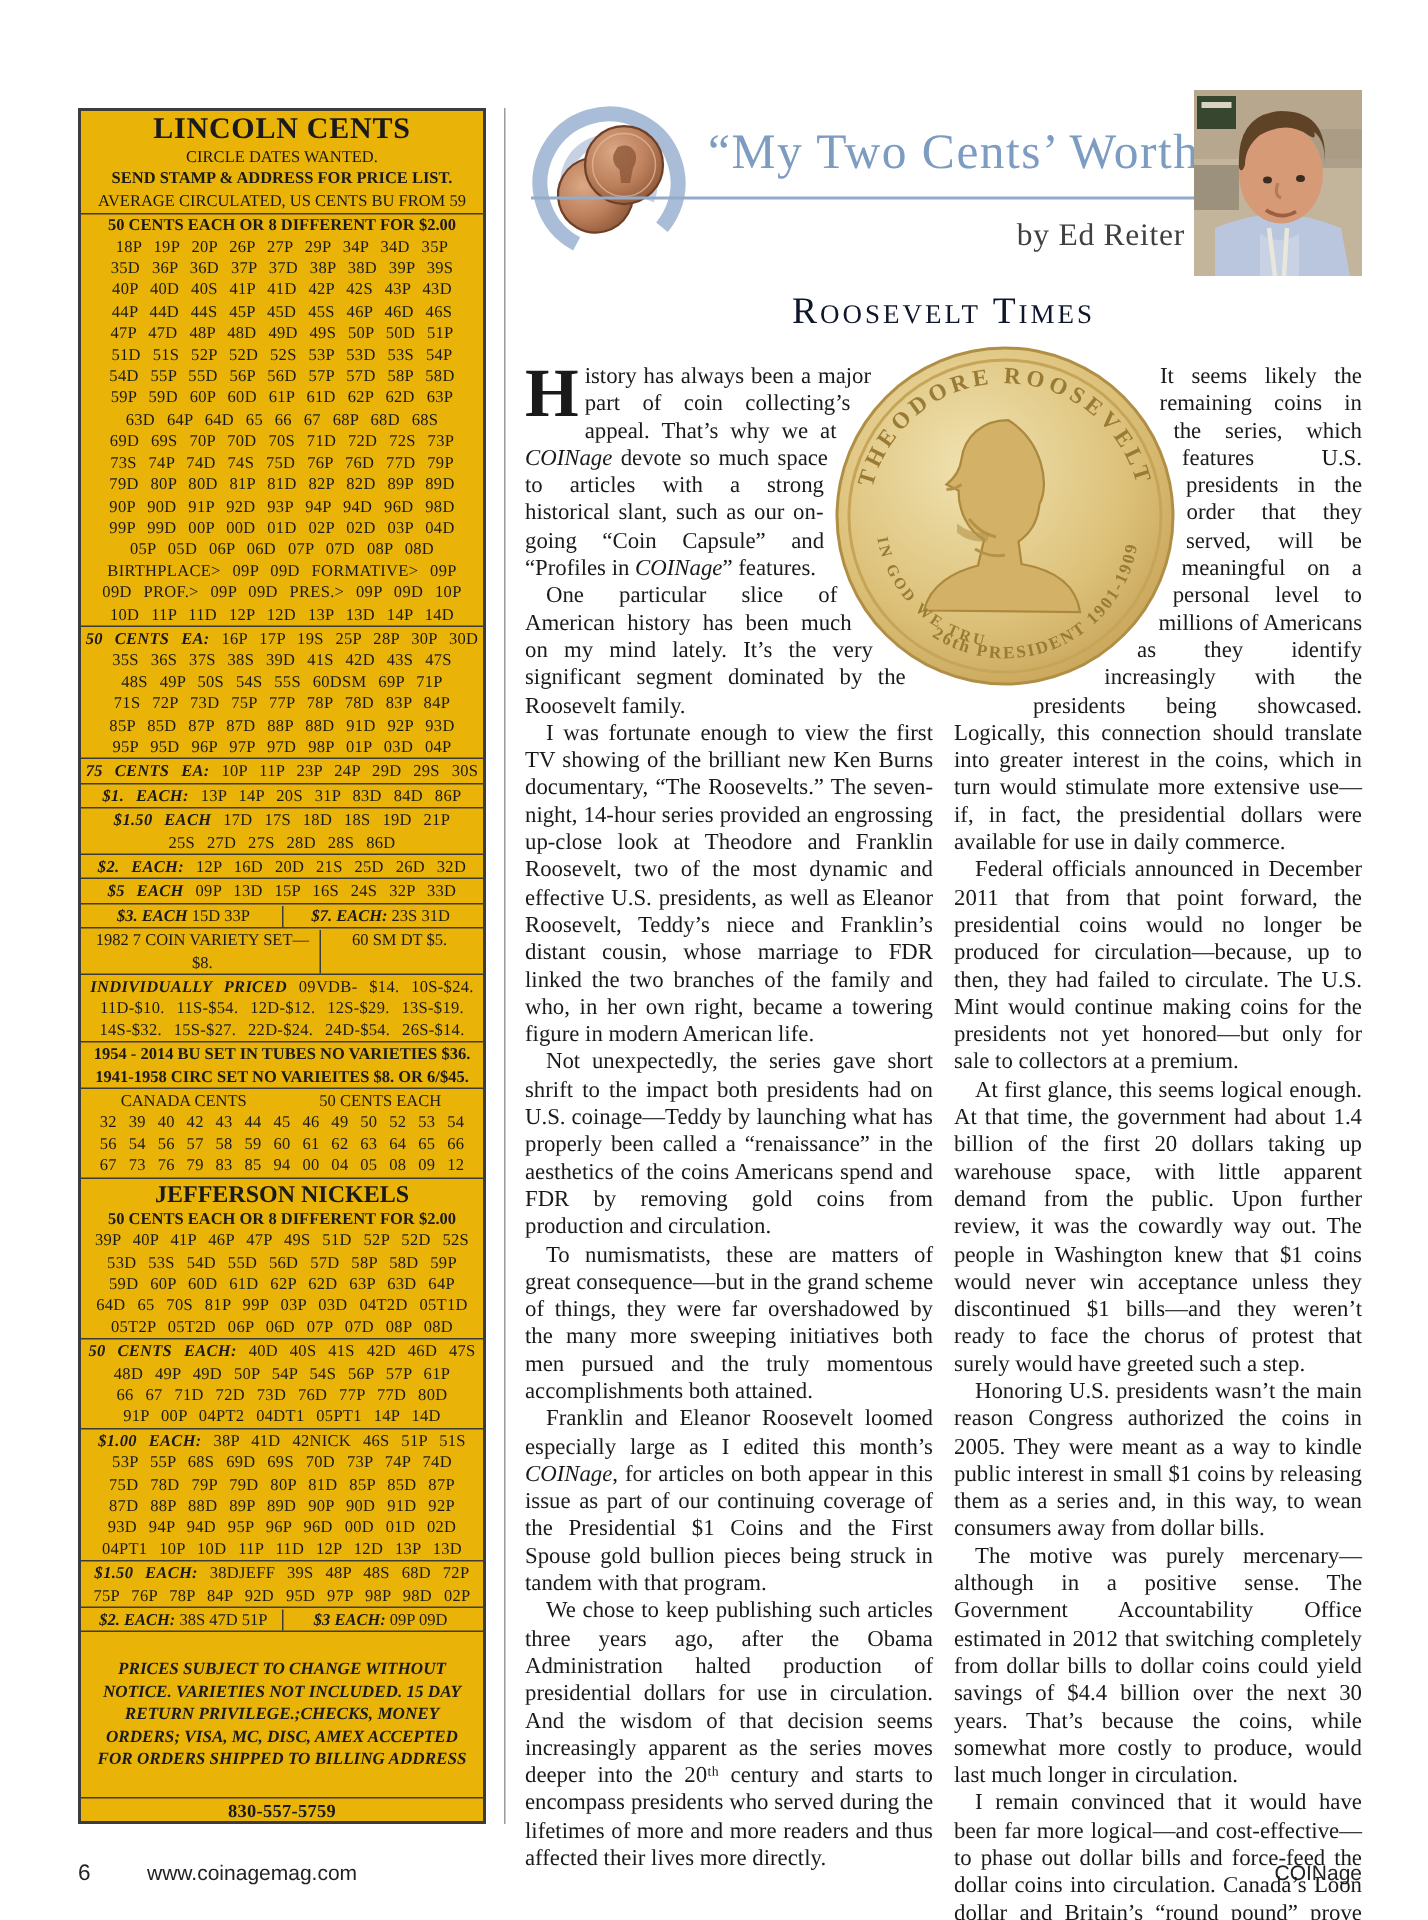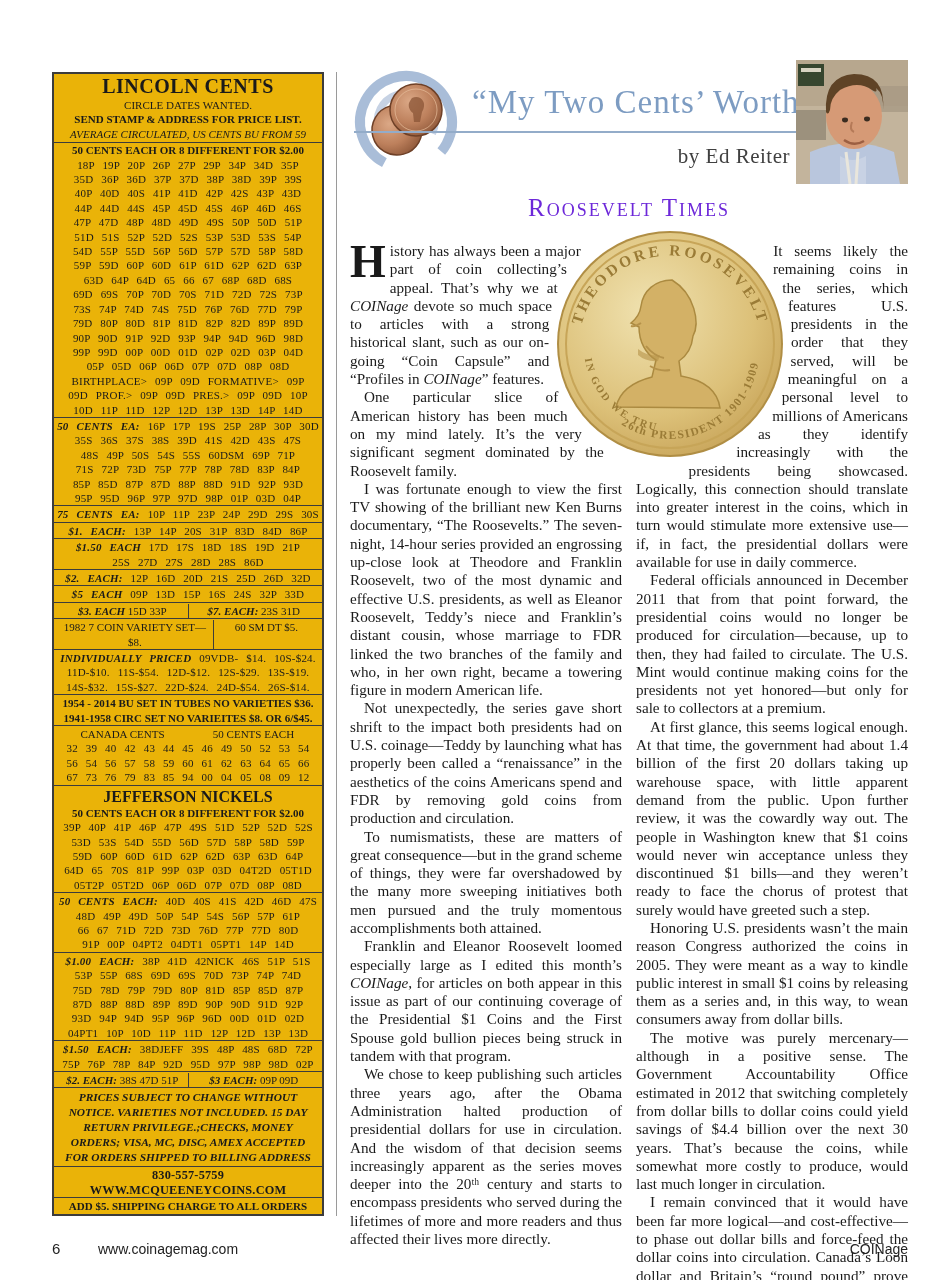--- a/index.html
+++ b/index.html
@@ -9,48 +9,48 @@
   
   .ad{position:absolute;left:52px;top:72px;width:272px;height:1144px;
       border:2px solid #3c3c3c;box-sizing:border-box;background:#eab308;
       overflow:hidden;text-align:center;}
   .ab{padding:0 3px;font-size:11px;line-height:14.4px;}
   .ab.adtitle{font-size:20px;line-height:24px;font-weight:bold;letter-spacing:.5px;}
   .ab.adtitle2{font-size:16px;line-height:19px;font-weight:bold;}
   .ab.shoptitle{font-size:21px;line-height:25px;font-weight:bold;letter-spacing:1px;}
   .ab.b{font-weight:bold;}
   .ab.bi{font-weight:bold;}
-  .ab.u{border-bottom:1px solid #3c3c3c;padding-bottom:1px;font-style:italic;}
+  .ab.u{border-bottom:1px solid #3c3c3c;padding-bottom:1px;}
   .ab.rt{border-top:1px solid #3c3c3c;padding-top:1px;}
   .ab.row{word-spacing:.45em;letter-spacing:.2px;}
   .bi-label{font-weight:bold;font-style:italic;}
   .ab.split{display:flex;}
   .ab.split .cell{flex:1;padding:0 2px;}
   .ab.split .cell + .cell{border-left:1px solid #3c3c3c;}
   .ab.split .cell.wide{flex:1.5;}
   .ab.duo{display:flex;align-items:baseline;}
   .ab.duo .cell{flex:1;border:none;}
-  .ab.notice{font-style:italic;font-weight:bold;font-size:11.4px;line-height:14.8px;padding:2px 4px;}
+  .ab.notice{font-style:italic;font-weight:bold;font-size:11.4px;line-height:14.8px;padding:18px 4px;}
   .ab.phone{font-weight:bold;font-size:12.3px;letter-spacing:.2px;}
 
   
   .vdivider{position:absolute;left:336px;top:72px;width:1px;height:1144px;background:#9a9a9a;}
 
   
   .masthead{position:absolute;left:350px;top:58px;width:558px;height:132px;}
   .mast-logo{position:absolute;left:0;top:2px;width:124px;height:124px;}
   .mast-title{position:absolute;left:122px;top:26px;width:326px;text-align:center;
       font-size:33px;color:#7d9cc2;letter-spacing:1px;white-space:nowrap;}
   .mast-rule{position:absolute;left:4px;top:73px;width:442px;height:2px;background:#93acc9;}
   .mast-byline{position:absolute;left:240px;top:86px;width:200px;text-align:right;
       font-size:21px;color:#404040;letter-spacing:.5px;}
   .mast-photo{position:absolute;left:446px;top:2px;width:112px;height:124px;}
 
   .article-title{position:absolute;left:350px;top:194px;width:558px;text-align:center;
-      font-variant:small-caps;font-size:25px;color:#6d28d9;letter-spacing:2px;}
+      font-variant:small-caps;font-size:25px;color:#0f172a;letter-spacing:2px;}
 
   
   .body-cols{position:absolute;left:350px;top:242px;width:558px;display:flex;gap:14px;}
   .col{width:272px;text-align:justify;font-size:15.2px;line-height:18.3px;}
   .col p{margin:0;text-indent:14px;}
   .col p.first{text-indent:0;}
   .dropcap{float:left;font-size:46px;line-height:36px;padding:2px 4px 0 0;font-weight:bold;}
   .coinwrap-r{float:right;width:80px;height:212px;
       shape-outside:circle(121px at 128px 100px);}
   .coinwrap-l{float:left;width:155px;height:235px;

